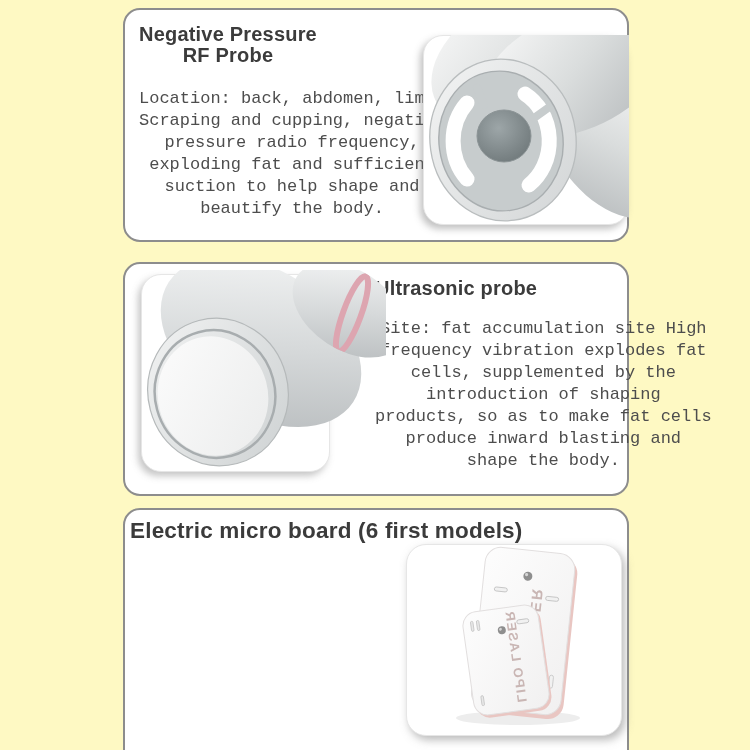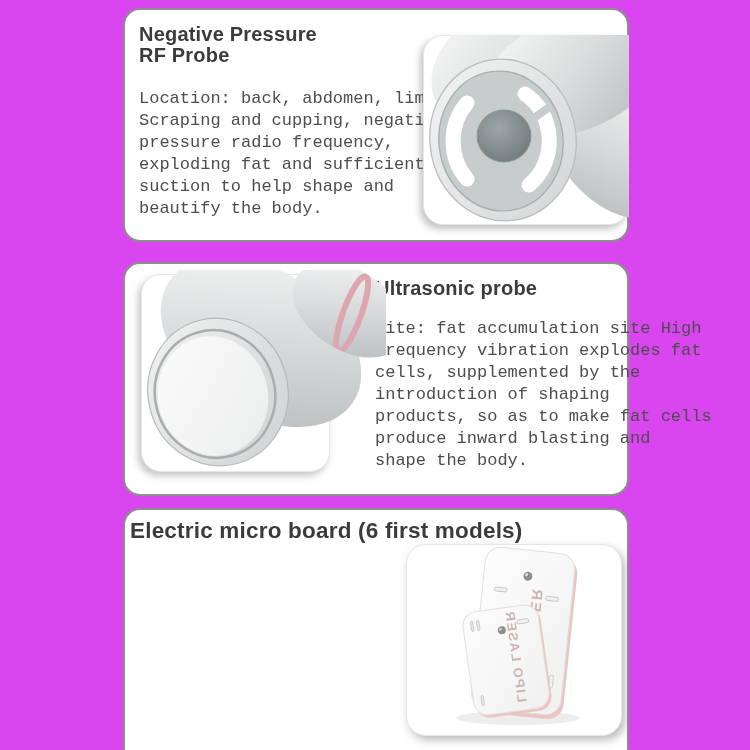--- a/index.html
+++ b/index.html
@@ -1,17 +1,17 @@
 <!DOCTYPE html>
 <html><head>
 <meta charset="utf-8">
 <style>
   html,body{margin:0;padding:0;background:#ffffff;}
-  .stage{position:relative;width:750px;height:750px;background:#d946ef;overflow:hidden;
-         font-family:"Liberation Sans","DejaVu Sans",sans-serif;}
+  .stage{position:relative;width:750px;height:750px;background:#fef9c3;overflow:hidden;
+         font-family:"Liberation Sans","DejaVu Sans",sans-serif;text-align:center;}
   .panel{position:absolute;left:123px;width:506px;background:#ffffff;
          border:2px solid #8d8d8d;border-radius:17px;box-sizing:border-box;}
   .panel-1{top:8px;height:234px;}
   .panel-2{top:262px;height:234px;}
   .panel-3{top:508px;height:291px;}
   .title{position:absolute;margin:0;font-weight:bold;color:#3b3b3b;
          font-size:20px;line-height:21px;white-space:pre;letter-spacing:0.2px;}
   .body{position:absolute;color:#4d4d4d;font-size:17px;line-height:22px;white-space:pre;font-family:Liberation Mono, monospace;}
   .panel-1 .title{left:14px;top:14px;}
   .panel-1 .body{left:14px;top:78px;}

